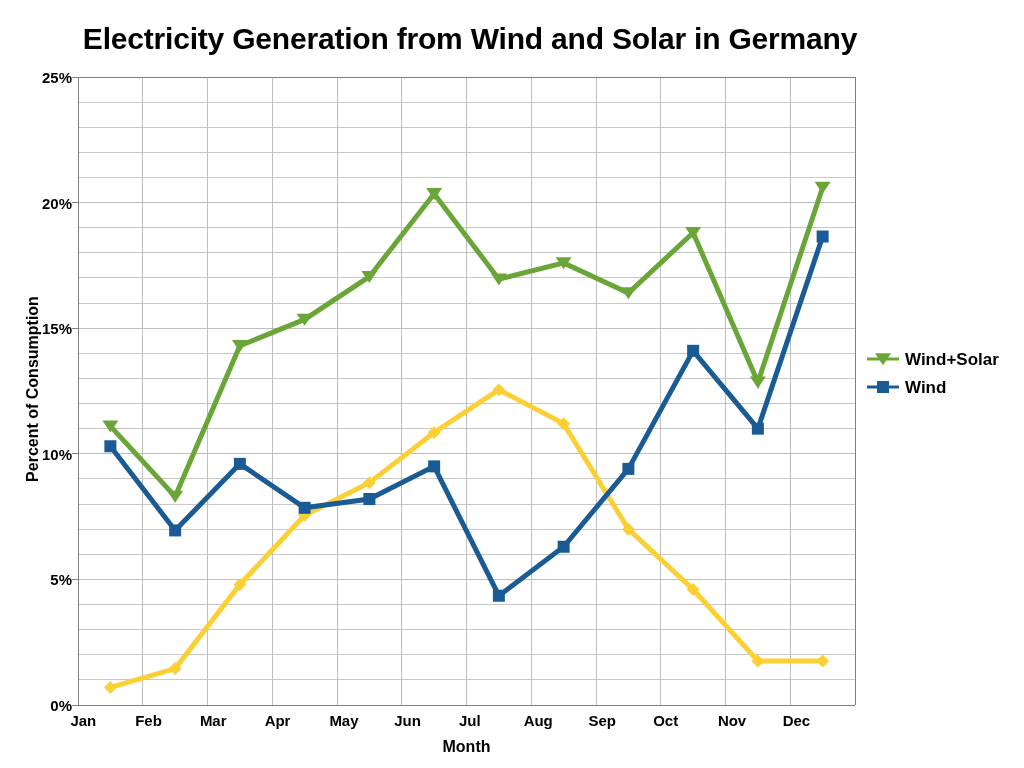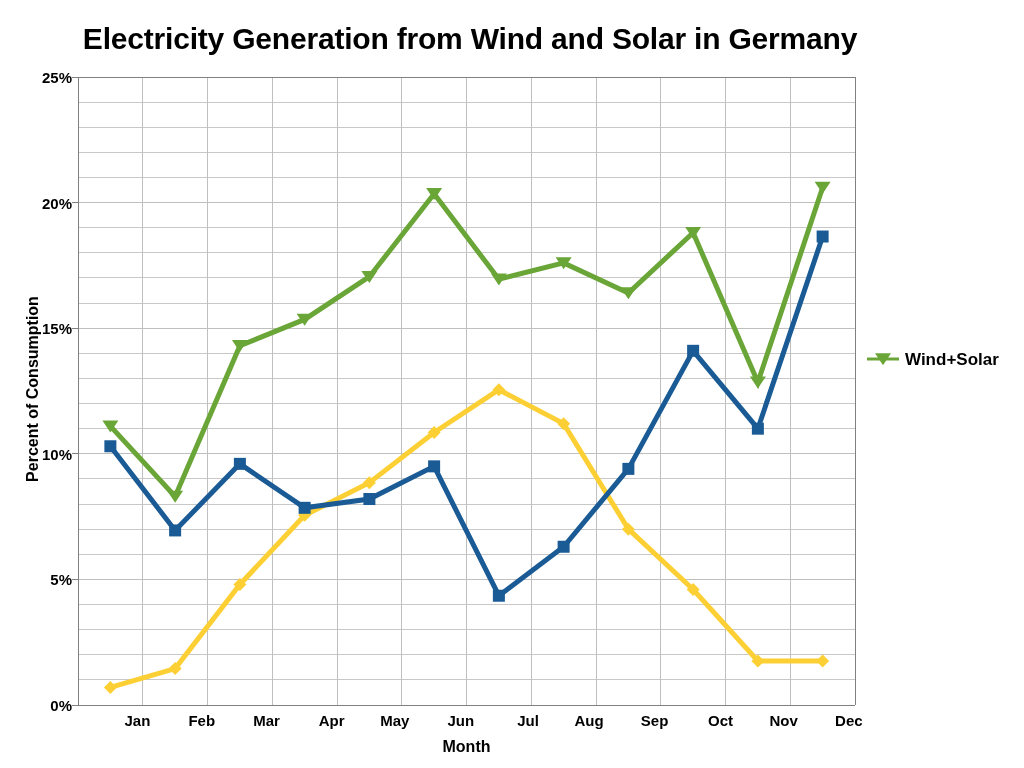--- a/index.html
+++ b/index.html
@@ -71,21 +71,21 @@
     left: 8px;
     top: 0;
     width: 64px;
     height: 768px;
   }
   .x-tick-label {
     position: absolute;
     top: 712px;
     width: 80px;
     margin-left: -40px;
-    text-align: right;
+    text-align: left;
     font-size: 15px;
     font-weight: bold;
     color: #000000;
   }
   .legend {
     position: absolute;
     left: 866px;
     top: 350px;
     width: 158px;
   }
@@ -248,15 +248,24 @@
   <div class="legend" id="legend">
       <div class="legend-row">
         <span class="legend-swatch">
           <svg width="34" height="18">
             <line x1="1" y1="9" x2="33" y2="9" stroke="#6AA637" stroke-width="3"></line>
             <polygon points="9,3.24 25,3.24 17,15.24" fill="#6AA637"></polygon>
           </svg>
         </span>
         <span class="legend-label">Wind+Solar</span>
       </div>
+      <div class="legend-row">
+        <span class="legend-swatch">
+          <svg width="34" height="18">
+            <line x1="1" y1="9" x2="33" y2="9" stroke="#1A5B95" stroke-width="3"></line>
+            <rect x="11" y="3" width="12" height="12" fill="#1A5B95"></rect>
+          </svg>
+        </span>
+        <span class="legend-label">Wind</span>
+      </div>
     </div>
 
 </div>
 
 </body></html>

